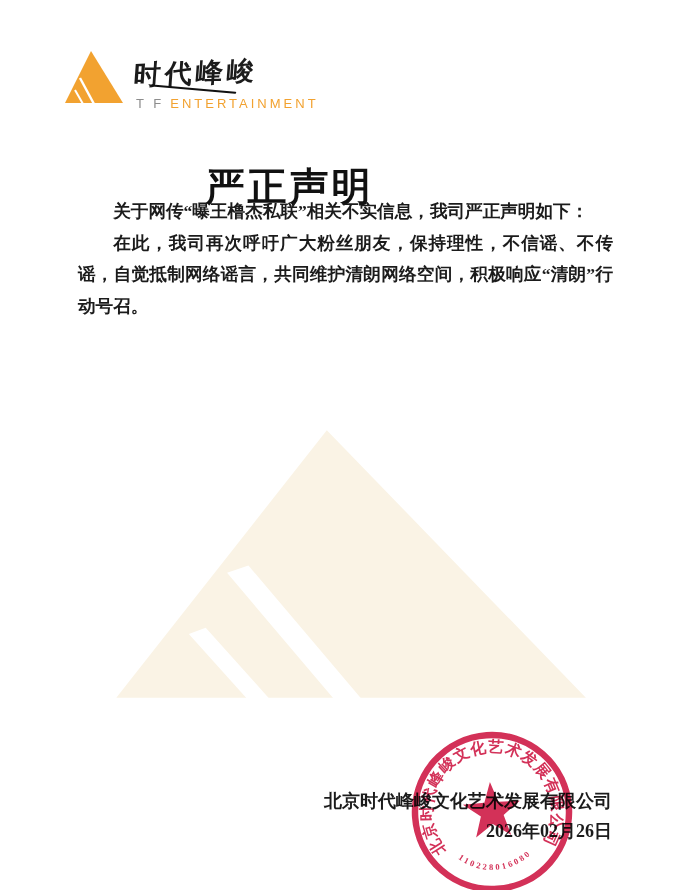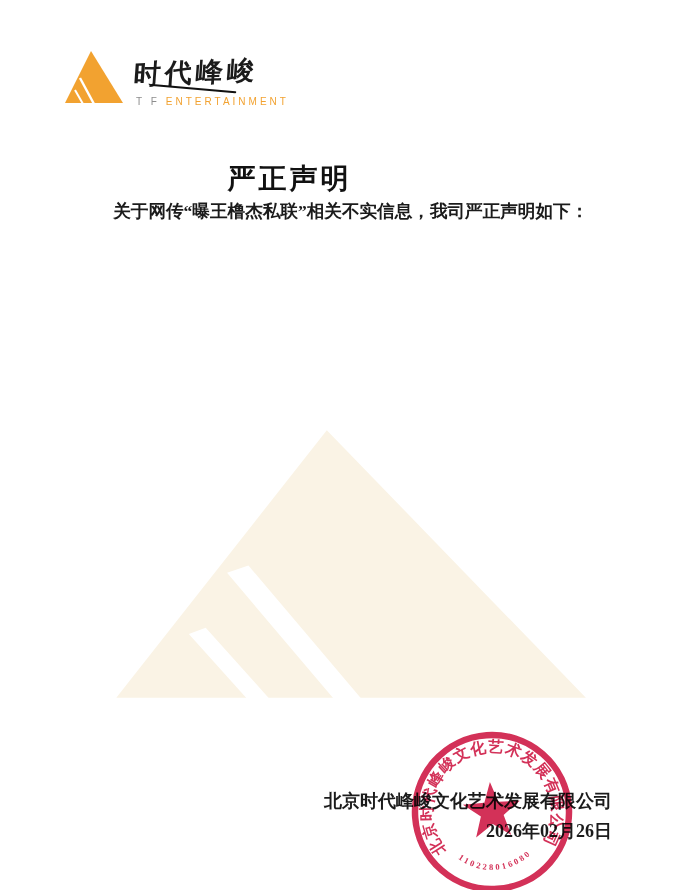--- a/index.html
+++ b/index.html
@@ -26,36 +26,36 @@
     white-space:nowrap;
   }
   .logo-cn::after{ 
     content:"";display:block;height:2px;width:86px;
     background:#111;margin:-3px 0 0 18px;
     transform:rotate(7deg);border-radius:2px;
   }
   .logo-en{
     margin:7px 0 0 2px;
     font-family:"Liberation Sans","DejaVu Sans",sans-serif;
-    font-size:10px;letter-spacing:3px;white-space:nowrap;
+    font-size:13px;letter-spacing:3px;white-space:nowrap;
   }
   .logo-en .en-prefix{color:#8d8d8d;margin-right:6px;}
   .logo-en .en-main{color:#f2a230;}
   
   .watermark{
     position:absolute;left:92px;top:425px;
     width:502px;height:278px;z-index:0;
   }
   .watermark svg{width:100%;height:100%;display:block;}
   
   .title{
     position:absolute;left:0;top:160px;width:579px;
     text-align:center;
     font-family:"Liberation Sans","DejaVu Sans",sans-serif;
-    font-size:28px;font-weight:bold;letter-spacing:3px;
+    font-size:39px;font-weight:bold;letter-spacing:3px;
     color:#111;z-index:1;
   }
   
   .body{
     position:absolute;left:78px;top:196px;width:535px;
     font-size:17.6px;line-height:31.6px;
     font-weight:bold;text-align:justify;
     z-index:1;
   }
   .body p{margin:0;text-indent:2em;}
@@ -104,20 +104,21 @@
       <div class="logo-en">
         <span class="en-prefix">T F</span><span class="en-main">ENTERTAINMENT</span>
       </div>
     </div>
   </div>
 
   <div class="title">严正声明</div>
 
   <div class="body">
     <p>关于网传“曝王橹杰私联”相关不实信息，我司严正声明如下：</p>
+    <p>在此，我司再次呼吁广大粉丝朋友，保持理性，不信谣、不传谣，自觉抵制网络谣言，共同维护清朗网络空间，积极响应“清朗”行动号召。</p>
   </div>
 
   <div class="signature">
     <div>北京时代峰峻文化艺术发展有限公司</div>
     <div>2026年02月26日</div>
   </div>
 
   <div class="seal">
     <svg viewBox="0 0 168 168" aria-hidden="true">
       <defs>

